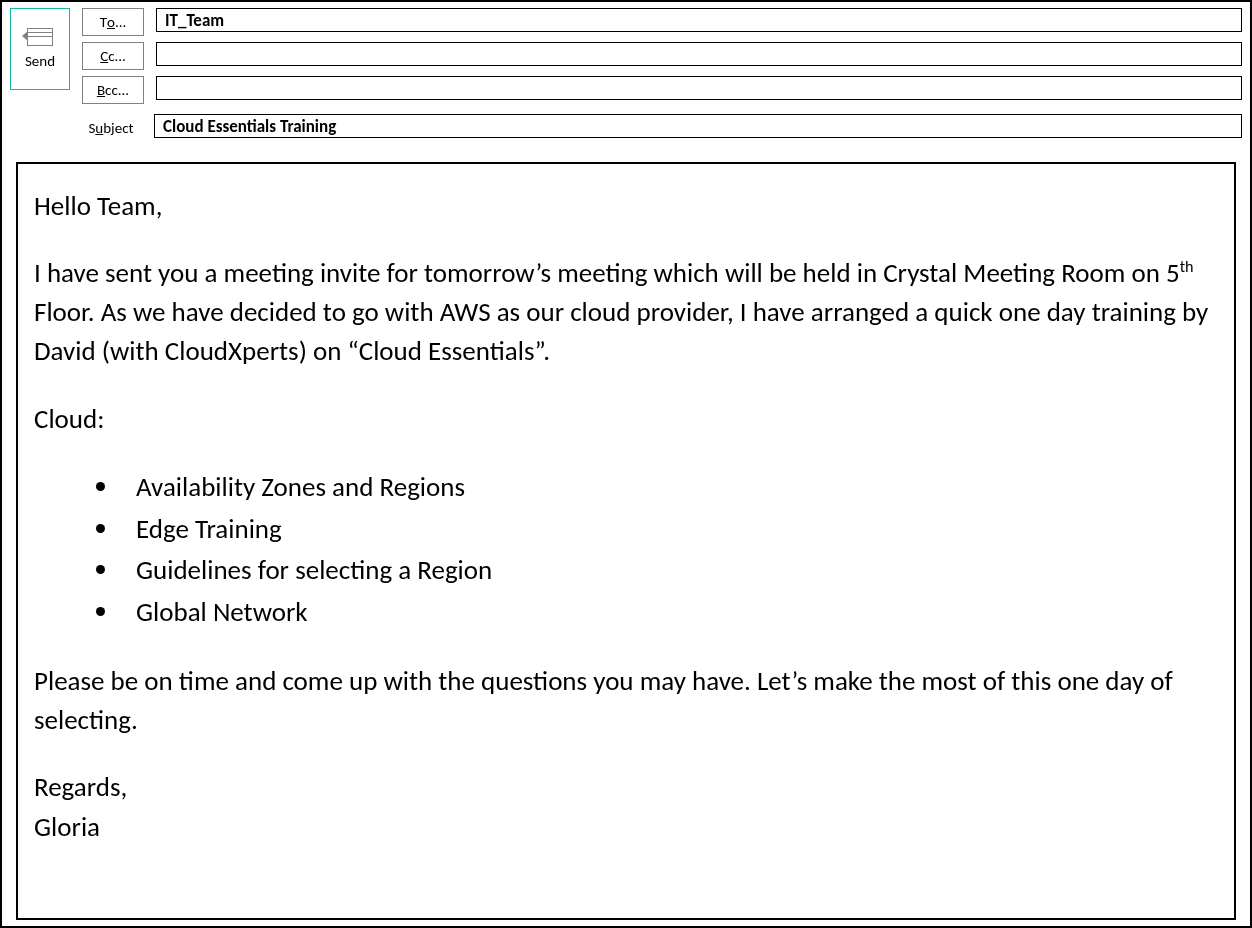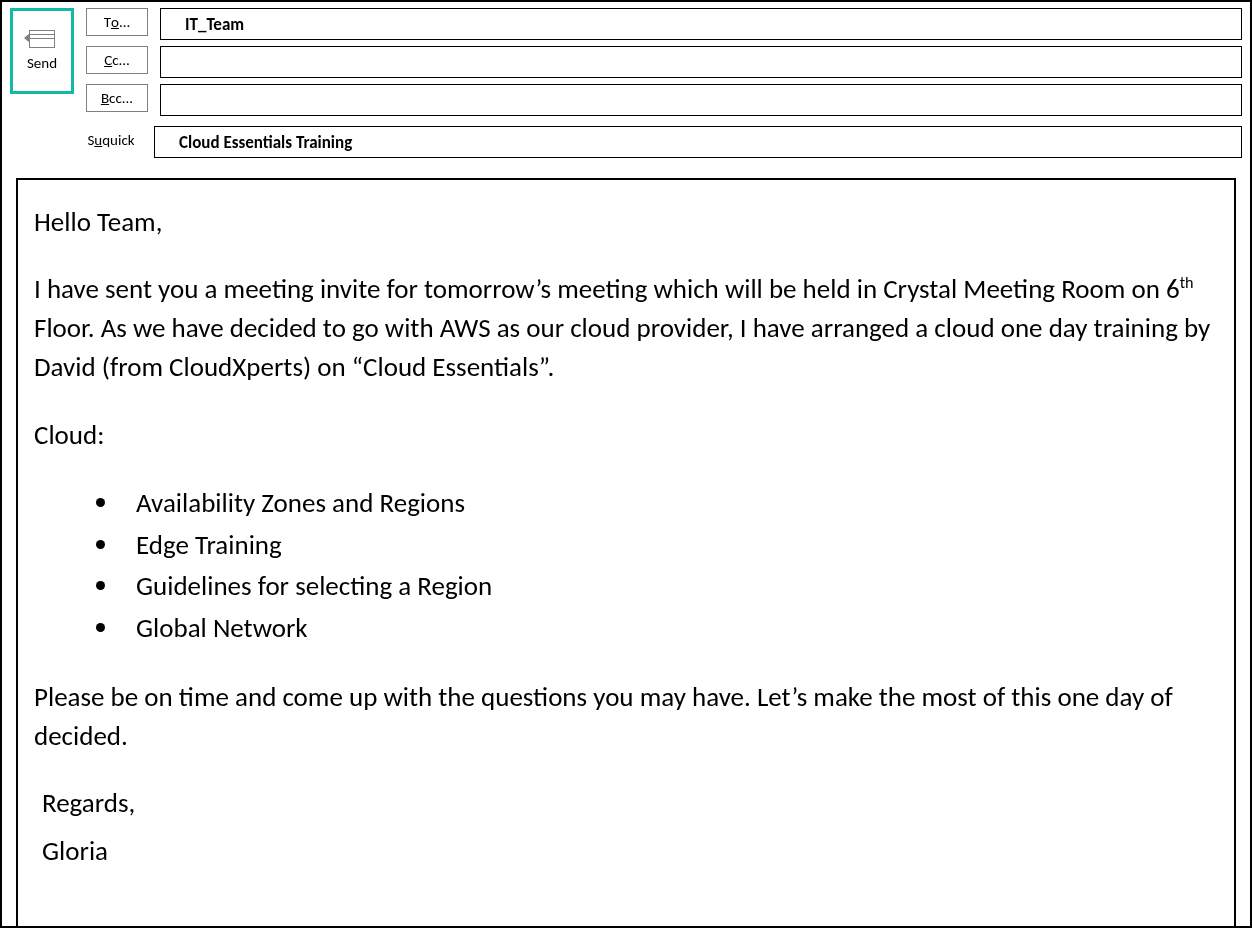--- a/index.html
+++ b/index.html
@@ -22,21 +22,21 @@
     display: flex;
     flex-direction: column;
     gap: 0;
   }
   .hrow {
     display: flex;
     align-items: stretch;
     gap: 12px;
   }
   .sendbox {
-    border: 3px solid #14b8a6;
+    border: 1px solid #14b8a6;
     width: 58px;
     height: 80px;
     display: flex;
     flex-direction: column;
     align-items: center;
     justify-content: center;
     text-align: center;
     color: #000;
     font-size: 15px;
     user-select: none;
@@ -102,23 +102,23 @@
     display: flex;
     align-items: center;
     justify-content: center;
     padding: 2px 6px;
     height: 28px;
   }
   .lbl-plain .ul { text-decoration: underline; }
   .valbox {
     flex: 1;
     border: 1px solid #000;
-    height: 32px;
-    box-sizing: border-box;
-    padding: 2px 24px;
+    height: 24px;
+    box-sizing: border-box;
+    padding: 2px 8px;
     font-size: 17px;
     display: flex;
     align-items: center;
     font-weight: 600;
     background: #fff;
   }
   .subjectrow {
     display: flex;
     gap: 12px;
     align-items: stretch;
@@ -156,21 +156,21 @@
   .agenda li::before {
     content: "";
     position: absolute;
     left: 0;
     top: 16px;
     width: 9px;
     height: 9px;
     background: #000;
     border-radius: 50%;
   }
-  .sigblock p { margin: 8px; }
+  .sigblock p { margin: 0; }
 </style>
 </head>
 <body>
 
 <div class="outer">
 
   <div class="header">
     <div class="hrow">
       <div class="sendbox">
         <div class="send-icon">
@@ -205,42 +205,42 @@
           </div>
           <div class="valbox"></div>
         </div>
       </div>
     </div>
 
     <div class="subjectrow">
       <div class="lbl-plain">
         <span>S</span>
           <span class="ul">u</span>
-          <span>quick</span>
+          <span>bject</span>
       </div>
       <div class="valbox">Cloud Essentials Training</div>
     </div>
   </div>
 
   <div class="msgbody">
     <p>Hello Team,</p>
 
     <p>
-      <span>I have sent you a meeting invite for tomorrow’s meeting which will be held in Crystal Meeting Room on 6</span><sup>th</sup><span> Floor. As we have decided to go with AWS as our cloud provider, I have arranged a cloud one day training by David (from CloudXperts) on “Cloud Essentials”.</span>
+      <span>I have sent you a meeting invite for tomorrow’s meeting which will be held in Crystal Meeting Room on 5</span><sup>th</sup><span> Floor. As we have decided to go with AWS as our cloud provider, I have arranged a quick one day training by David (with CloudXperts) on “Cloud Essentials”.</span>
     </p>
 
     <p class="agenda-label">Cloud:</p>
     <ul class="agenda">
       <li>Availability Zones and Regions</li>
       <li>Edge Training</li>
       <li>Guidelines for selecting a Region</li>
       <li>Global Network</li>
     </ul>
 
-    <p>Please be on time and come up with the questions you may have. Let’s make the most of this one day of decided.</p>
+    <p>Please be on time and come up with the questions you may have. Let’s make the most of this one day of selecting.</p>
 
     <div class="sigblock">
       <p>Regards,</p>
       <p>Gloria</p>
     </div>
   </div>
 
 </div>
 
 </body></html>

